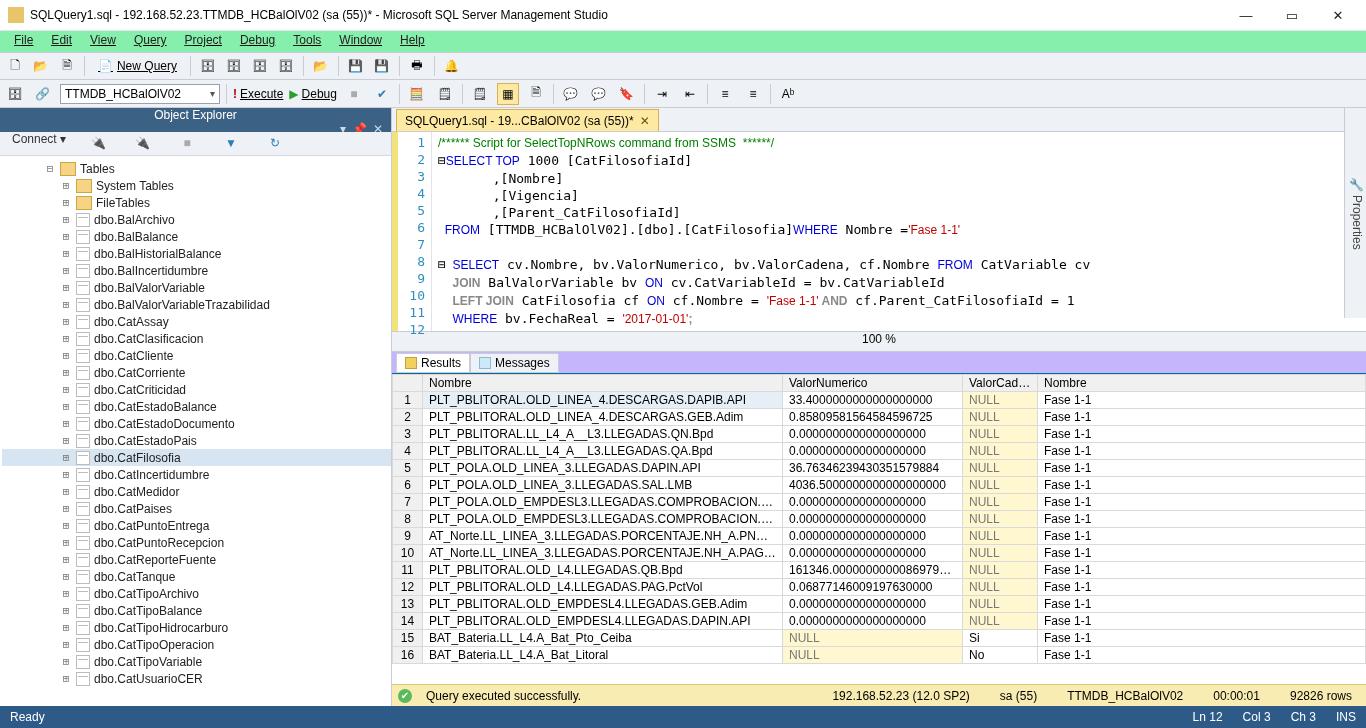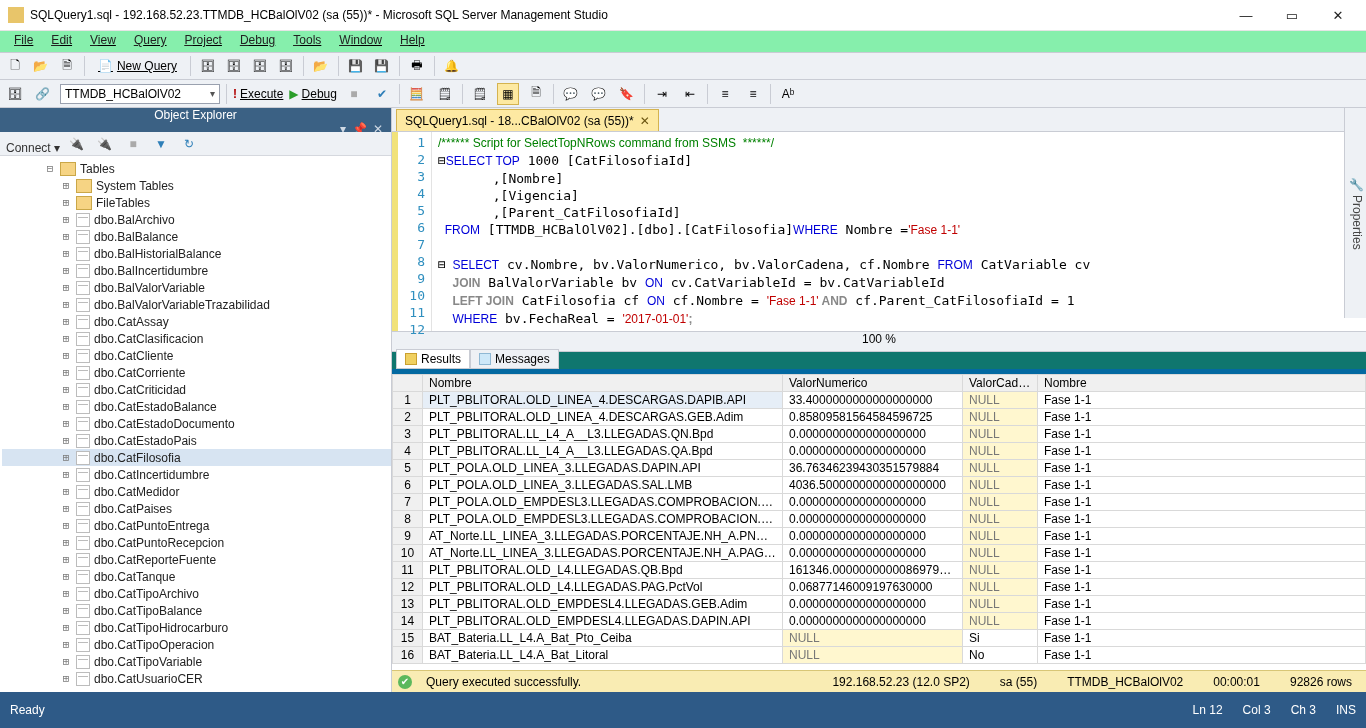--- a/index.html
+++ b/index.html
@@ -22,21 +22,21 @@
 .execute { display:inline-flex; align-items:center; gap:3px; color:#000; }
 .exec-red { color:#b00000; font-weight:bold;}
 .debugbtn { display:inline-flex; align-items:center; gap:3px;}
 .debugbtn .tri { color:#2a9d2a; }
 .tbtn2 { width:22px; height:22px; display:inline-flex; align-items:center; justify-content:center;}
 .main { flex:1; display:flex; min-height:0;}
 
 .objexp { width:392px; background:#fff; border-right:1px solid #c9ccd4; display:flex; flex-direction:column;}
 .objexp .panehdr { height:24px; background:#3b6184; color:#fff; display:flex; align-items:center; padding:0 8px; font-size:12px;flex-direction:column;}
 .objexp .panehdr .pinclose { margin-left:auto; display:flex; gap:6px; font-size:11px; color:#cfd9e4;}
-.objexp .connectbar { height:24px; background:#eef1f5; border-bottom:1px solid #d5d8de; display:flex; align-items:flex-end; padding:0 6px; gap:6px;}
+.objexp .connectbar { height:24px; background:#eef1f5; border-bottom:1px solid #d5d8de; display:flex; align-items:flex-start; padding:0 12px; gap:22px;}
 .objexp .connectbar .lbl { color:#333; }
 .objexp .tree { flex:1; overflow:auto; padding:4px 0 4px 2px;}
 .treeitem { display:flex; align-items:center; height:17px; padding-left:58px; white-space:nowrap; }
 .treeitem.root { padding-left:42px;}
 .treeitem .tw { width:12px; text-align:center; color:#7c7c7c; font-family:Consolas, monospace; font-size:11px; }
 .treeitem .fld { width:16px; height:14px; margin:0 4px; display:inline-block; background:#f6d484; border:1px solid #caa748; }
 .treeitem .tbl { width:14px; height:14px; margin:0 4px; display:inline-block; background:#fff; border:1px solid #bcbcbc; position:relative;}
 .treeitem .tbl::before{content:"";position:absolute;left:1px;right:1px;top:3px;height:1px;background:#bcbcbc;}
 .treeitem .txt { color:#222;}
 .treeitem.selected { background:#d7e4f2;}
@@ -48,36 +48,36 @@
 .codearea { display:flex; height:200px; background:#fff; border-bottom:1px solid #c9ccd4; position:relative; }
 .leftmark { width:6px; background:#f1e27a;}
 .gutter { width:34px; background:#fff; color:#2f8fbf; text-align:right; padding:2px 6px 0 0; font-family:Consolas, monospace; font-size:13px; line-height:17px; border-right:1px solid #e3e3e3;}
 .code { flex:1; padding:2px 0 0 6px; font-family:Consolas, monospace; font-size:13px; line-height:17px; white-space:pre; overflow:auto;}
 .kw { color:#0000d8;}
 .gy { color:#888888;font-weight:bold;}
 .cm { color:#008000;}
 .str{ color:#c00000;}
 .zoombar { height:20px; background:#eef1f5; border-bottom:1px solid #c9ccd4; display:flex; align-items:center; padding:0 24px; gap:4px;flex-direction:column;}
 .zoombar .caret { font-size:10px;}
-.restabs { height:22px; background:#0f766e; border-bottom:5px solid #0369a1; display:flex; align-items:flex-end; padding-left:4px; gap:0;}
+.restabs { height:22px; background:#c4b5fd; border-bottom:1px solid #0369a1; display:flex; align-items:flex-end; padding-left:4px; gap:0;}
 .rtab { height:20px; padding:0 8px; border:1px solid #c9ccd4; background:#fff; display:flex; align-items:center; gap:4px; }
 .rtab.inactive { background:#eef1f5;}
 .rtab .ric { width:12px; height:12px; display:inline-block;}
 .grid { flex:1; overflow:auto; background:#fff;}
 table.results { border-collapse:collapse; width:100%; table-layout:fixed; }
 table.results th, table.results td { border:1px solid #d9d9d9; padding:1px 6px; text-align:left; height:17px; font-size:12px; white-space:nowrap; overflow:hidden; text-overflow:ellipsis;}
 table.results th { background:#f0f0f0; font-weight:normal;}
 table.results th.rownum, table.results td.rownum { width:30px; background:#f0f0f0; text-align:center;}
 td.null { background:#fff7cf; color:#777;}
 tr.selrow td:nth-child(2){ background:#e6eef7;}
 .statusstrip { height:22px; background:#f9ecb3; border-top:1px solid #d8c676; display:flex; align-items:center; padding:0 6px; gap:14px;}
 .statusstrip .ok { width:14px; height:14px; border-radius:50%; background:#5cb85c; display:inline-flex; align-items:center; justify-content:center; color:#fff; font-size:10px;}
 .statusstrip .spacer { flex:1;}
 .statusstrip .cell { padding:0 8px; }
-.bottombar { height:36px; background:#2e5a87; color:#fff; display:flex; align-items:center; padding:0 10px; gap:20px;}
+.bottombar { height:22px; background:#2e5a87; color:#fff; display:flex; align-items:center; padding:0 10px; gap:20px;}
 .bottombar .spacer { flex:1;}
 .propspane { position:absolute; right:0; top:0; width:22px; height:210px; background:#eef1f5; border-left:1px solid #c9ccd4; writing-mode:vertical-rl; text-align:center; padding:6px 2px; color:#444;}
 .rel { position:relative;}
 .col-nombre{width:360px;} .col-valnum{width:180px;} .col-valcad{width:75px;} .col-nombre2{width:auto;}
 </style>
 </head>
 <body>
 
 <div class="titlebar">
   <span class="icon"></span>
@@ -336,21 +336,21 @@
           <span class="tw">⊞</span>
           <span class="tbl"></span>
           <span class="txt">dbo.CatUsuarioCER</span>
         </div>
       </div>
   </div>
 
   <div class="editorpane rel">
     <div class="tabbar">
       <div class="tab">
-        <span>SQLQuery1.sql - 18...CBalOlV02 (sa (55))*</span>
+        <span>SQLQuery1.sql - 19...CBalOlV02 (sa (55))*</span>
         <span class="close">✕</span>
       </div>
     </div>
     <div class="codearea">
       <div class="leftmark"></div>
       <div class="gutter">1<br>2<br>3<br>4<br>5<br>6<br>7<br>8<br>9<br>10<br>11<br>12</div>
       <div class="code" id="code"><span class="cm">/****** Script for SelectTopNRows command from SSMS  ******/</span>
 ⊟<span class="kw">SELECT</span><span class="kw"> TOP</span> 1000 [CatFilosofiaId]
        ,[Nombre]
        ,[Vigencia]

